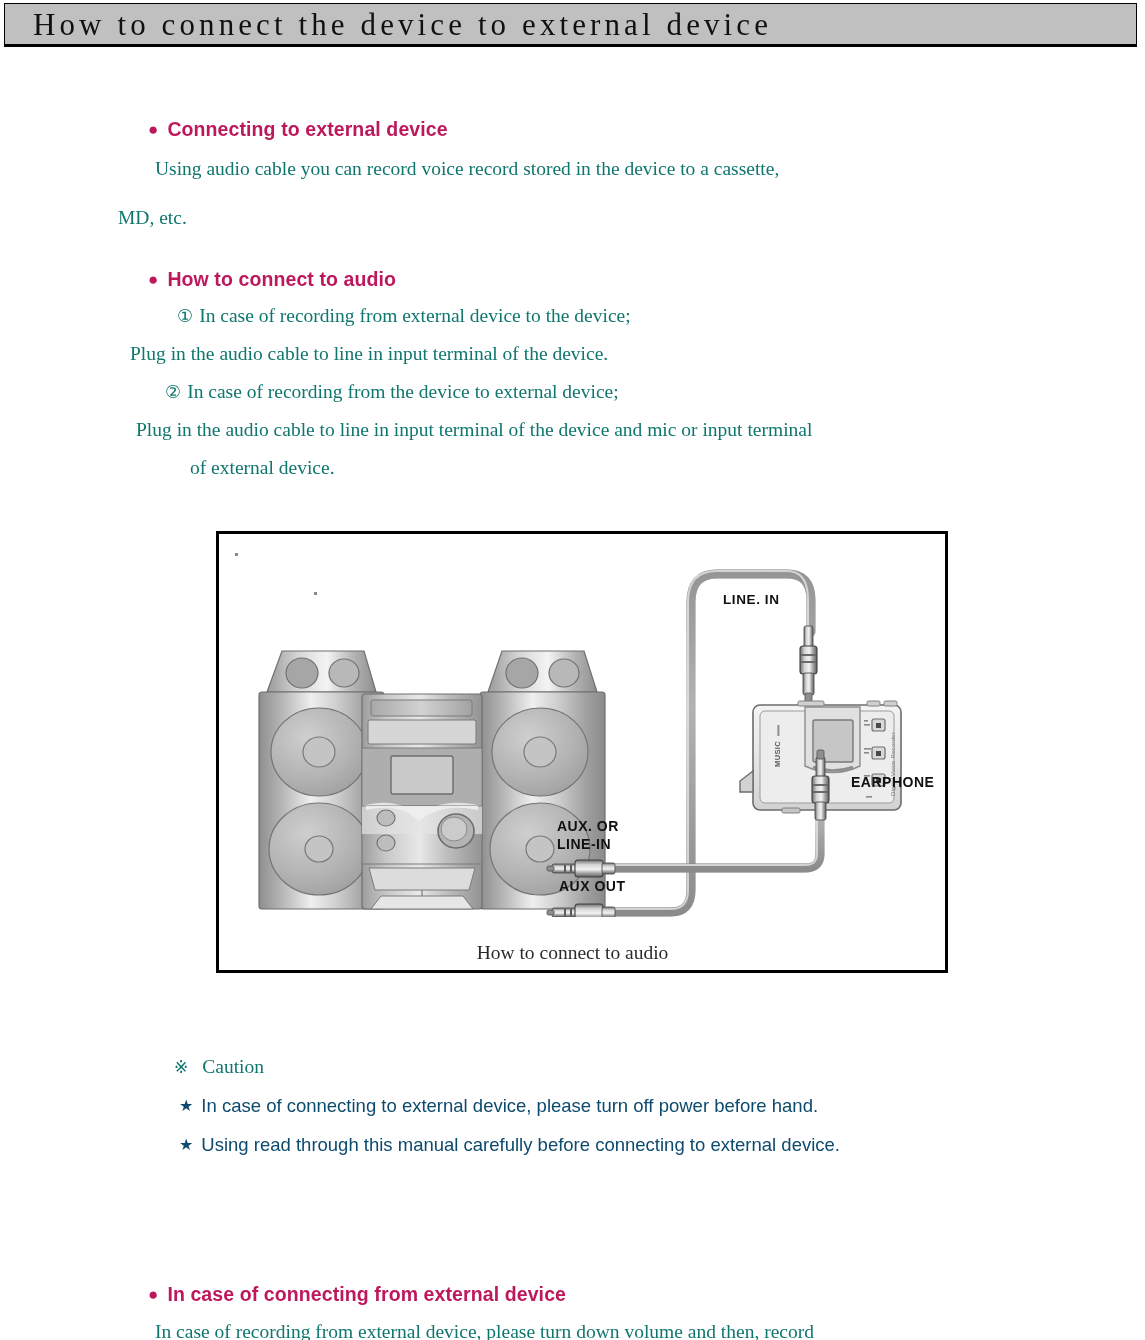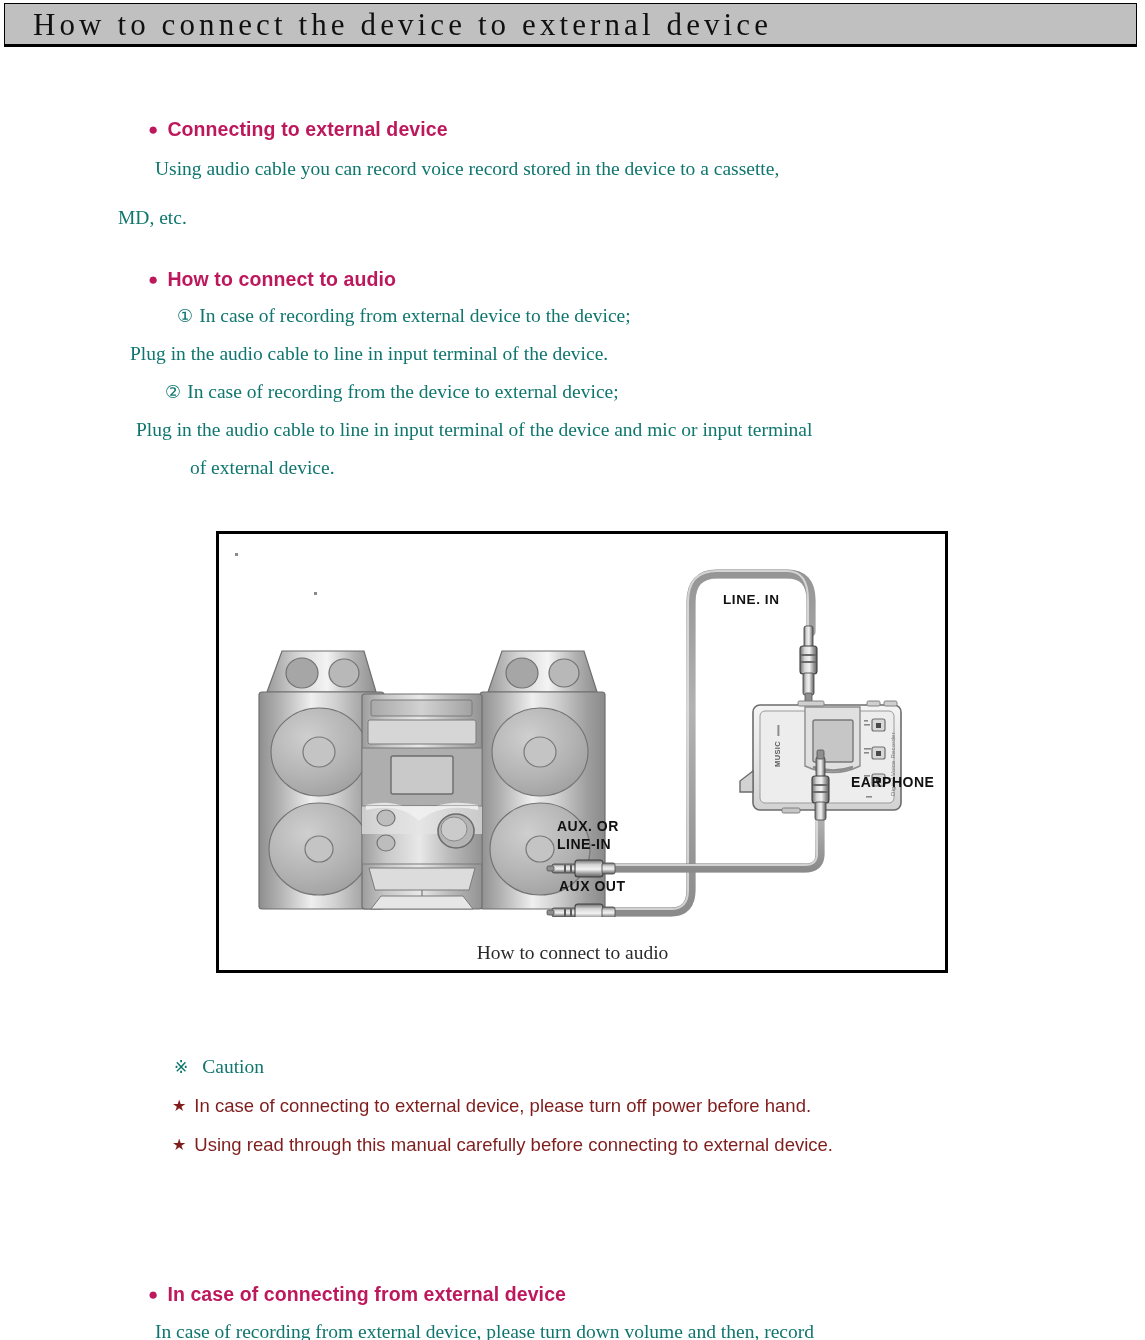--- a/index.html
+++ b/index.html
@@ -75,21 +75,22 @@
     vertical-align: 1px;
   }
   .circnum {
     font-family: "DejaVu Sans", sans-serif;
     font-size: 18px;
     margin-right: 6px;
   }
   .caution-body {
     font-family: "Liberation Sans Narrow", "Liberation Sans", "DejaVu Sans", sans-serif;
     font-size: 18.5px;
-    color: #7f1d1d;
+    color: #0c4a6e;
+    margin-left: 7px;
   }
 
   
   .figure-box {
     position: absolute;
     left: 216px;
     top: 531px;
     width: 732px;
     height: 442px;
     border: 3px solid #000000;

